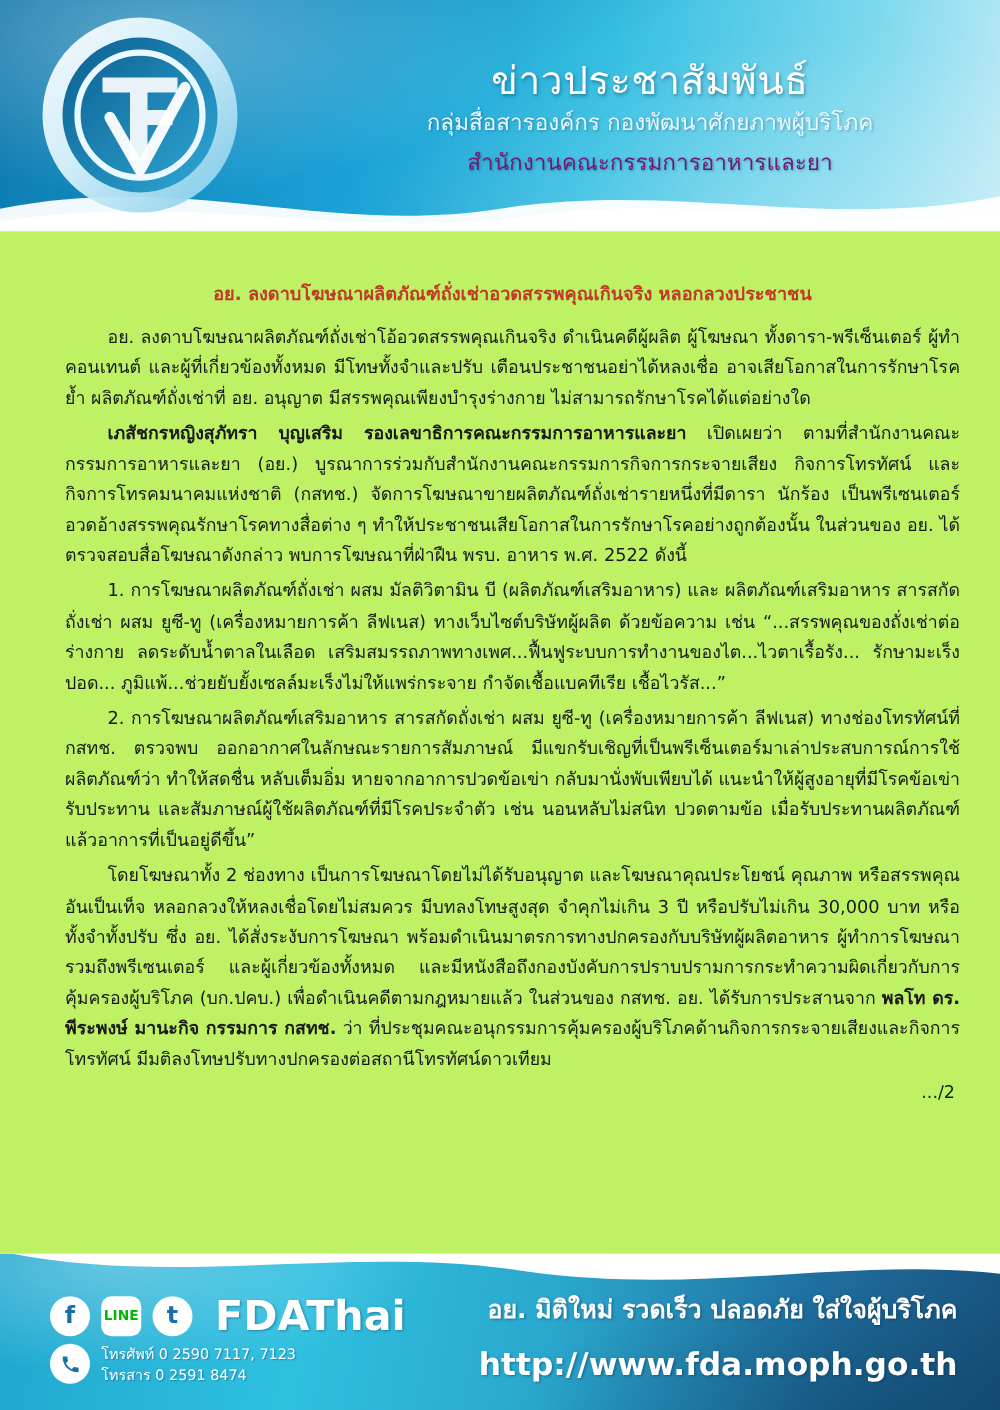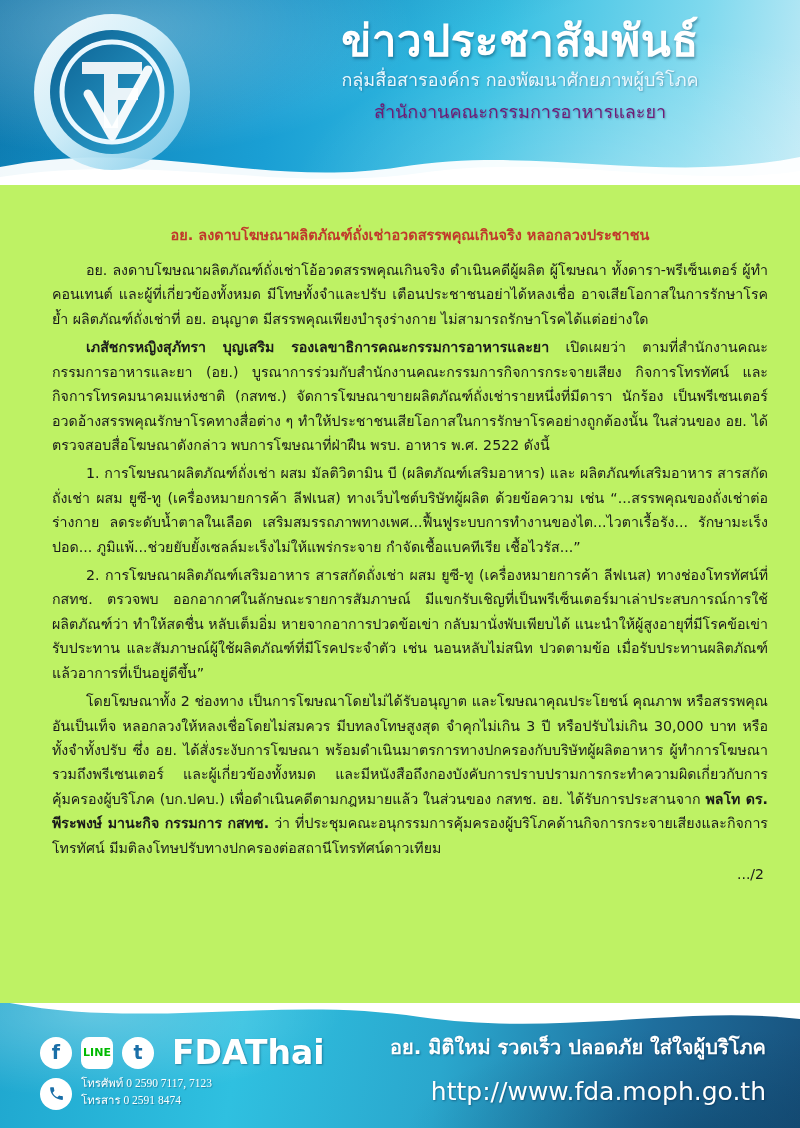--- a/index.html
+++ b/index.html
@@ -49,25 +49,26 @@
   }
   .header-titles {
     position: absolute;
     left: 255px; top: 16px;
     width: 530px;
     text-align: center;
     z-index: 5;
     color: #ffffff;
   }
   .title-main {
-    font-size: 44px;
-    font-weight: bold;
+    font-size: 31px;
+    font-weight: normal;
     line-height: 1.12;
     letter-spacing: 0.5px;
     text-shadow: 1px 2px 3px rgba(0,50,80,0.45);
+    margin-top: 32px;
   }
   .title-sub1 {
     font-size: 18px;
     margin-top: 0;
     color: #eaf8ff;
     text-shadow: 1px 1px 2px rgba(0,50,80,0.35);
   }
   .title-sub2 {
     font-size: 18px;
     margin-top: 3px;
@@ -165,24 +166,23 @@
     color: #ffffff;
     font-size: 33px;
     font-weight: bold;
     margin-left: 9px;
     text-shadow: 1px 1px 2px rgba(0,40,70,0.4);
   }
   .phone-block {
     position: absolute;
     left: 40px; top: 72px;
     display: flex;
-    align-items: flex-end;
+    align-items: flex-start;
     gap: 9px;
     z-index: 3;
-    font-family: Liberation Serif, serif;
   }
   .phone-text {
     color: #ffffff;
     font-size: 11.5px;
     line-height: 1.5;
     text-shadow: 1px 1px 1px rgba(0,40,70,0.35);
   }
   .footer-right {
     position: absolute;
     right: 34px; top: 28px;
@@ -191,21 +191,21 @@
   }
   .slogan {
     color: #ffffff;
     font-size: 20px;
     font-weight: bold;
     text-shadow: 1px 1px 2px rgba(0,40,70,0.45);
   }
   .weburl {
     color: #ffffff;
     font-size: 25px;
-    font-weight: normal;
+    font-weight: bold;
     margin-top: 14px;
     text-shadow: 1px 1px 2px rgba(0,40,70,0.45);
     text-align: right;
   }
 </style>
 </head>
 <body>
 
 <div class="header">
   <div class="header-band"></div>

